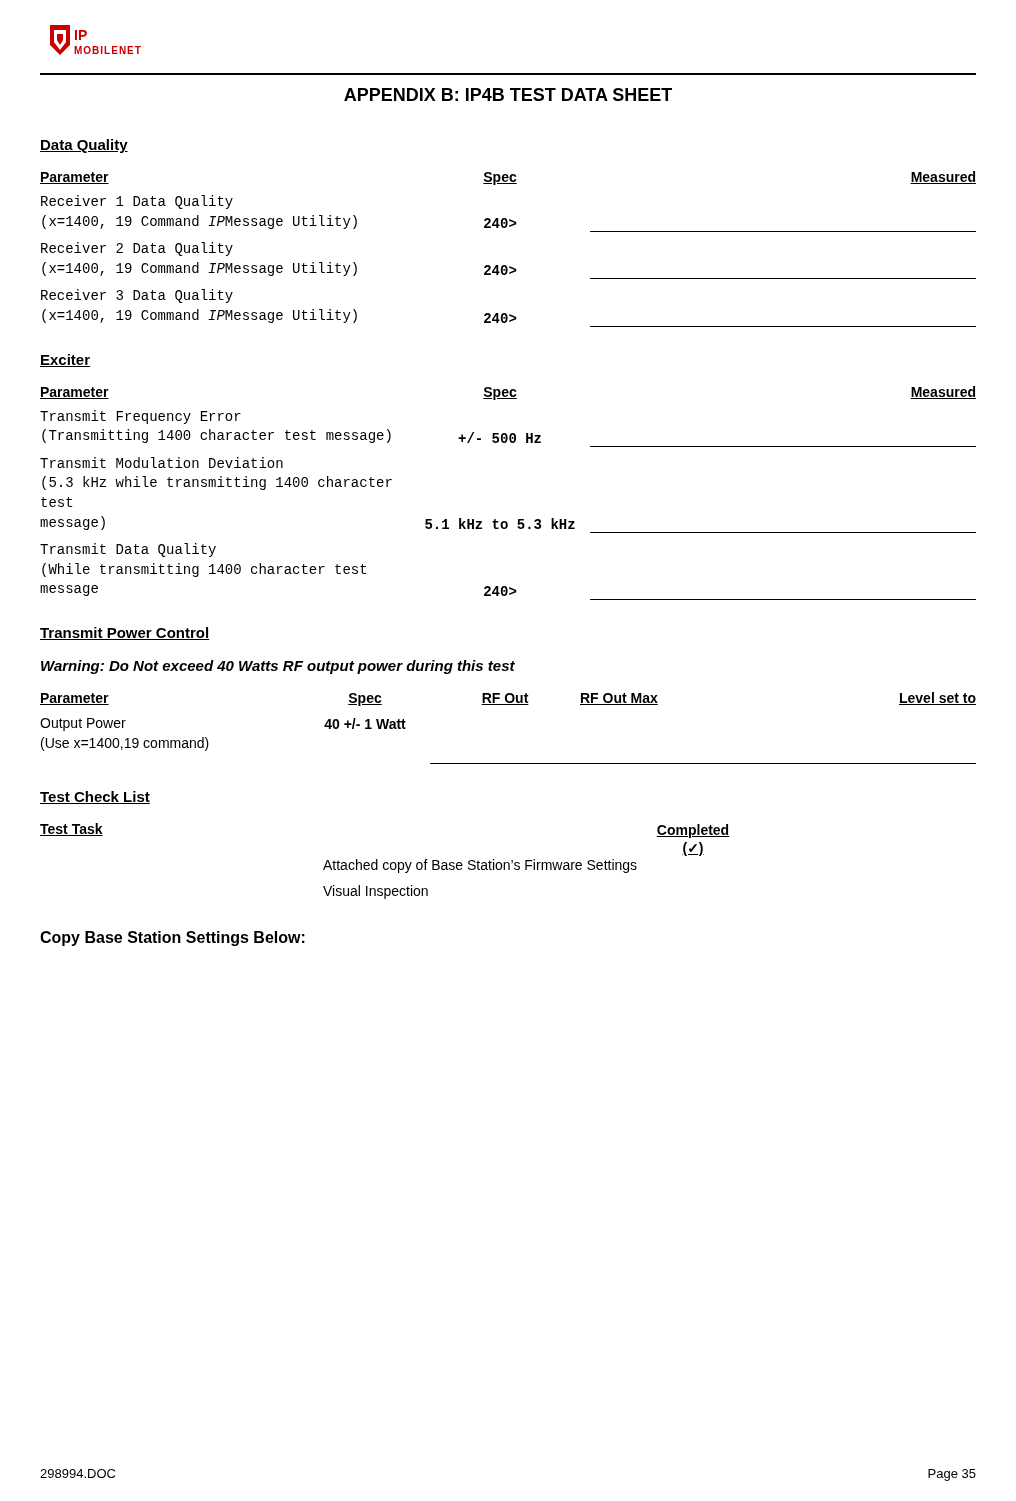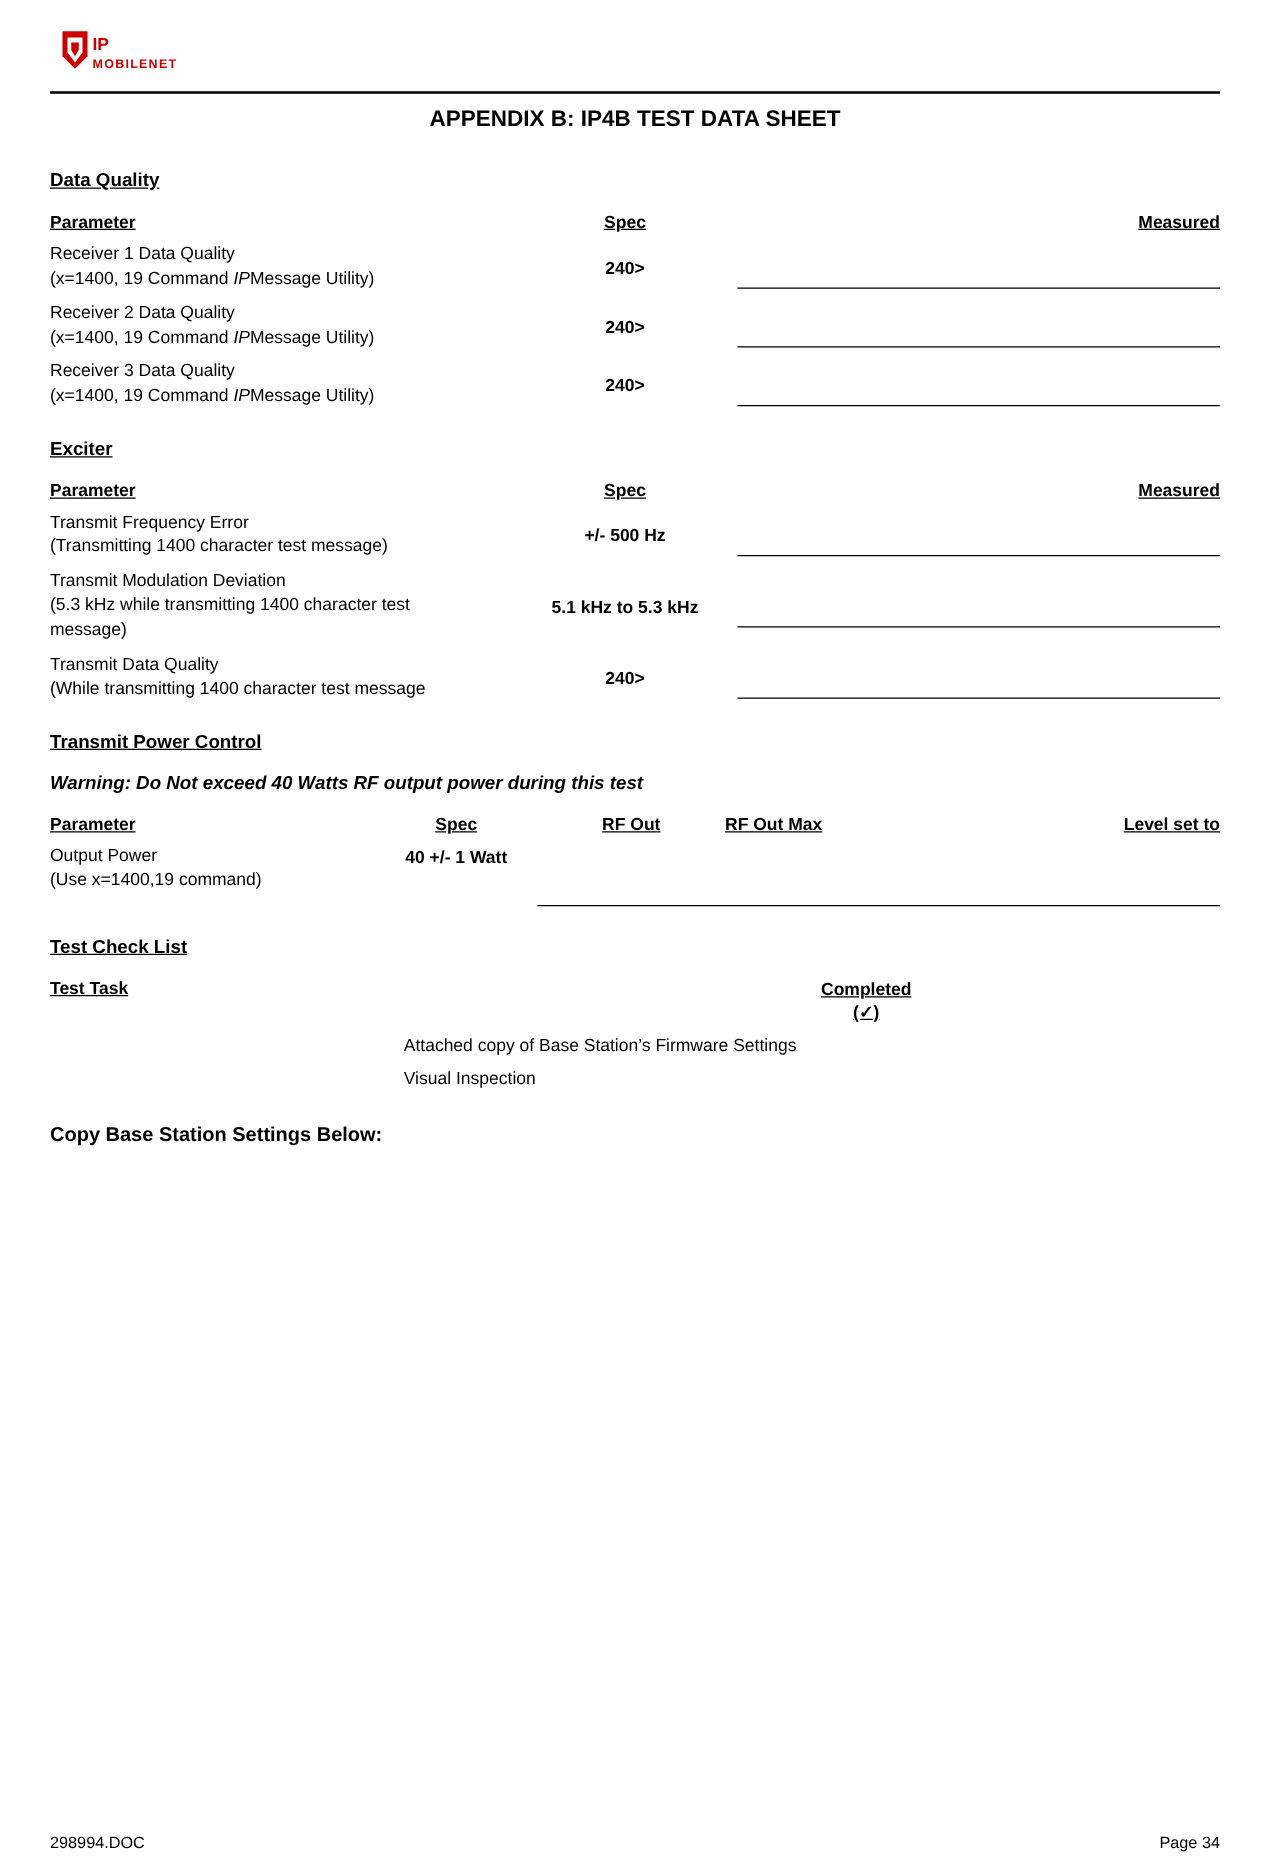--- a/index.html
+++ b/index.html
@@ -56,21 +56,22 @@
     .col-measured { flex: 1; text-align: right; }
     .th {
       font-weight: bold;
       text-decoration: underline;
       font-size: 14px;
     }
     .data-row {
       display: flex;
       margin-bottom: 6px;
       margin-top: 8px;
-      align-items: center;
+      align-items: flex-end;
+      font-family: Liberation Mono, monospace;
     }
     .data-row .col-param {
       line-height: 1.4;
     }
     .data-row .col-spec {
       font-weight: bold;
       padding-top: 2px;
     }
     .data-row .col-measured {
       border-bottom: 1px solid #000;
@@ -85,21 +86,20 @@
       right: 40px;
       display: flex;
       justify-content: space-between;
       font-size: 13px;
     }
     .exciter-section { margin-top: 24px; }
     .tpc-section { margin-top: 24px; }
     .checklist-section { margin-top: 24px; }
     .test-task-header {
       display: flex;
-      margin-bottom: 10px;
       margin-top: 8px;
     }
     .test-task-col { flex: 0 0 370px; font-weight: bold; text-decoration: underline; }
     .completed-col {
       flex: 1;
       text-align: center;
       font-weight: bold;
       text-decoration: underline;
       line-height: 1.3;
     }
@@ -252,16 +252,16 @@
       <div class="test-task-name">Visual Inspection</div>
     </div>
   </div>
 
   <div class="copy-section">
     <div class="copy-title">Copy Base Station Settings Below:</div>
   </div>
 
   <div class="footer">
     <div>298994.DOC</div>
-    <div>Page 34</div>
+    <div>Page 35</div>
   </div>
 
 </div>
 
 </body></html>

